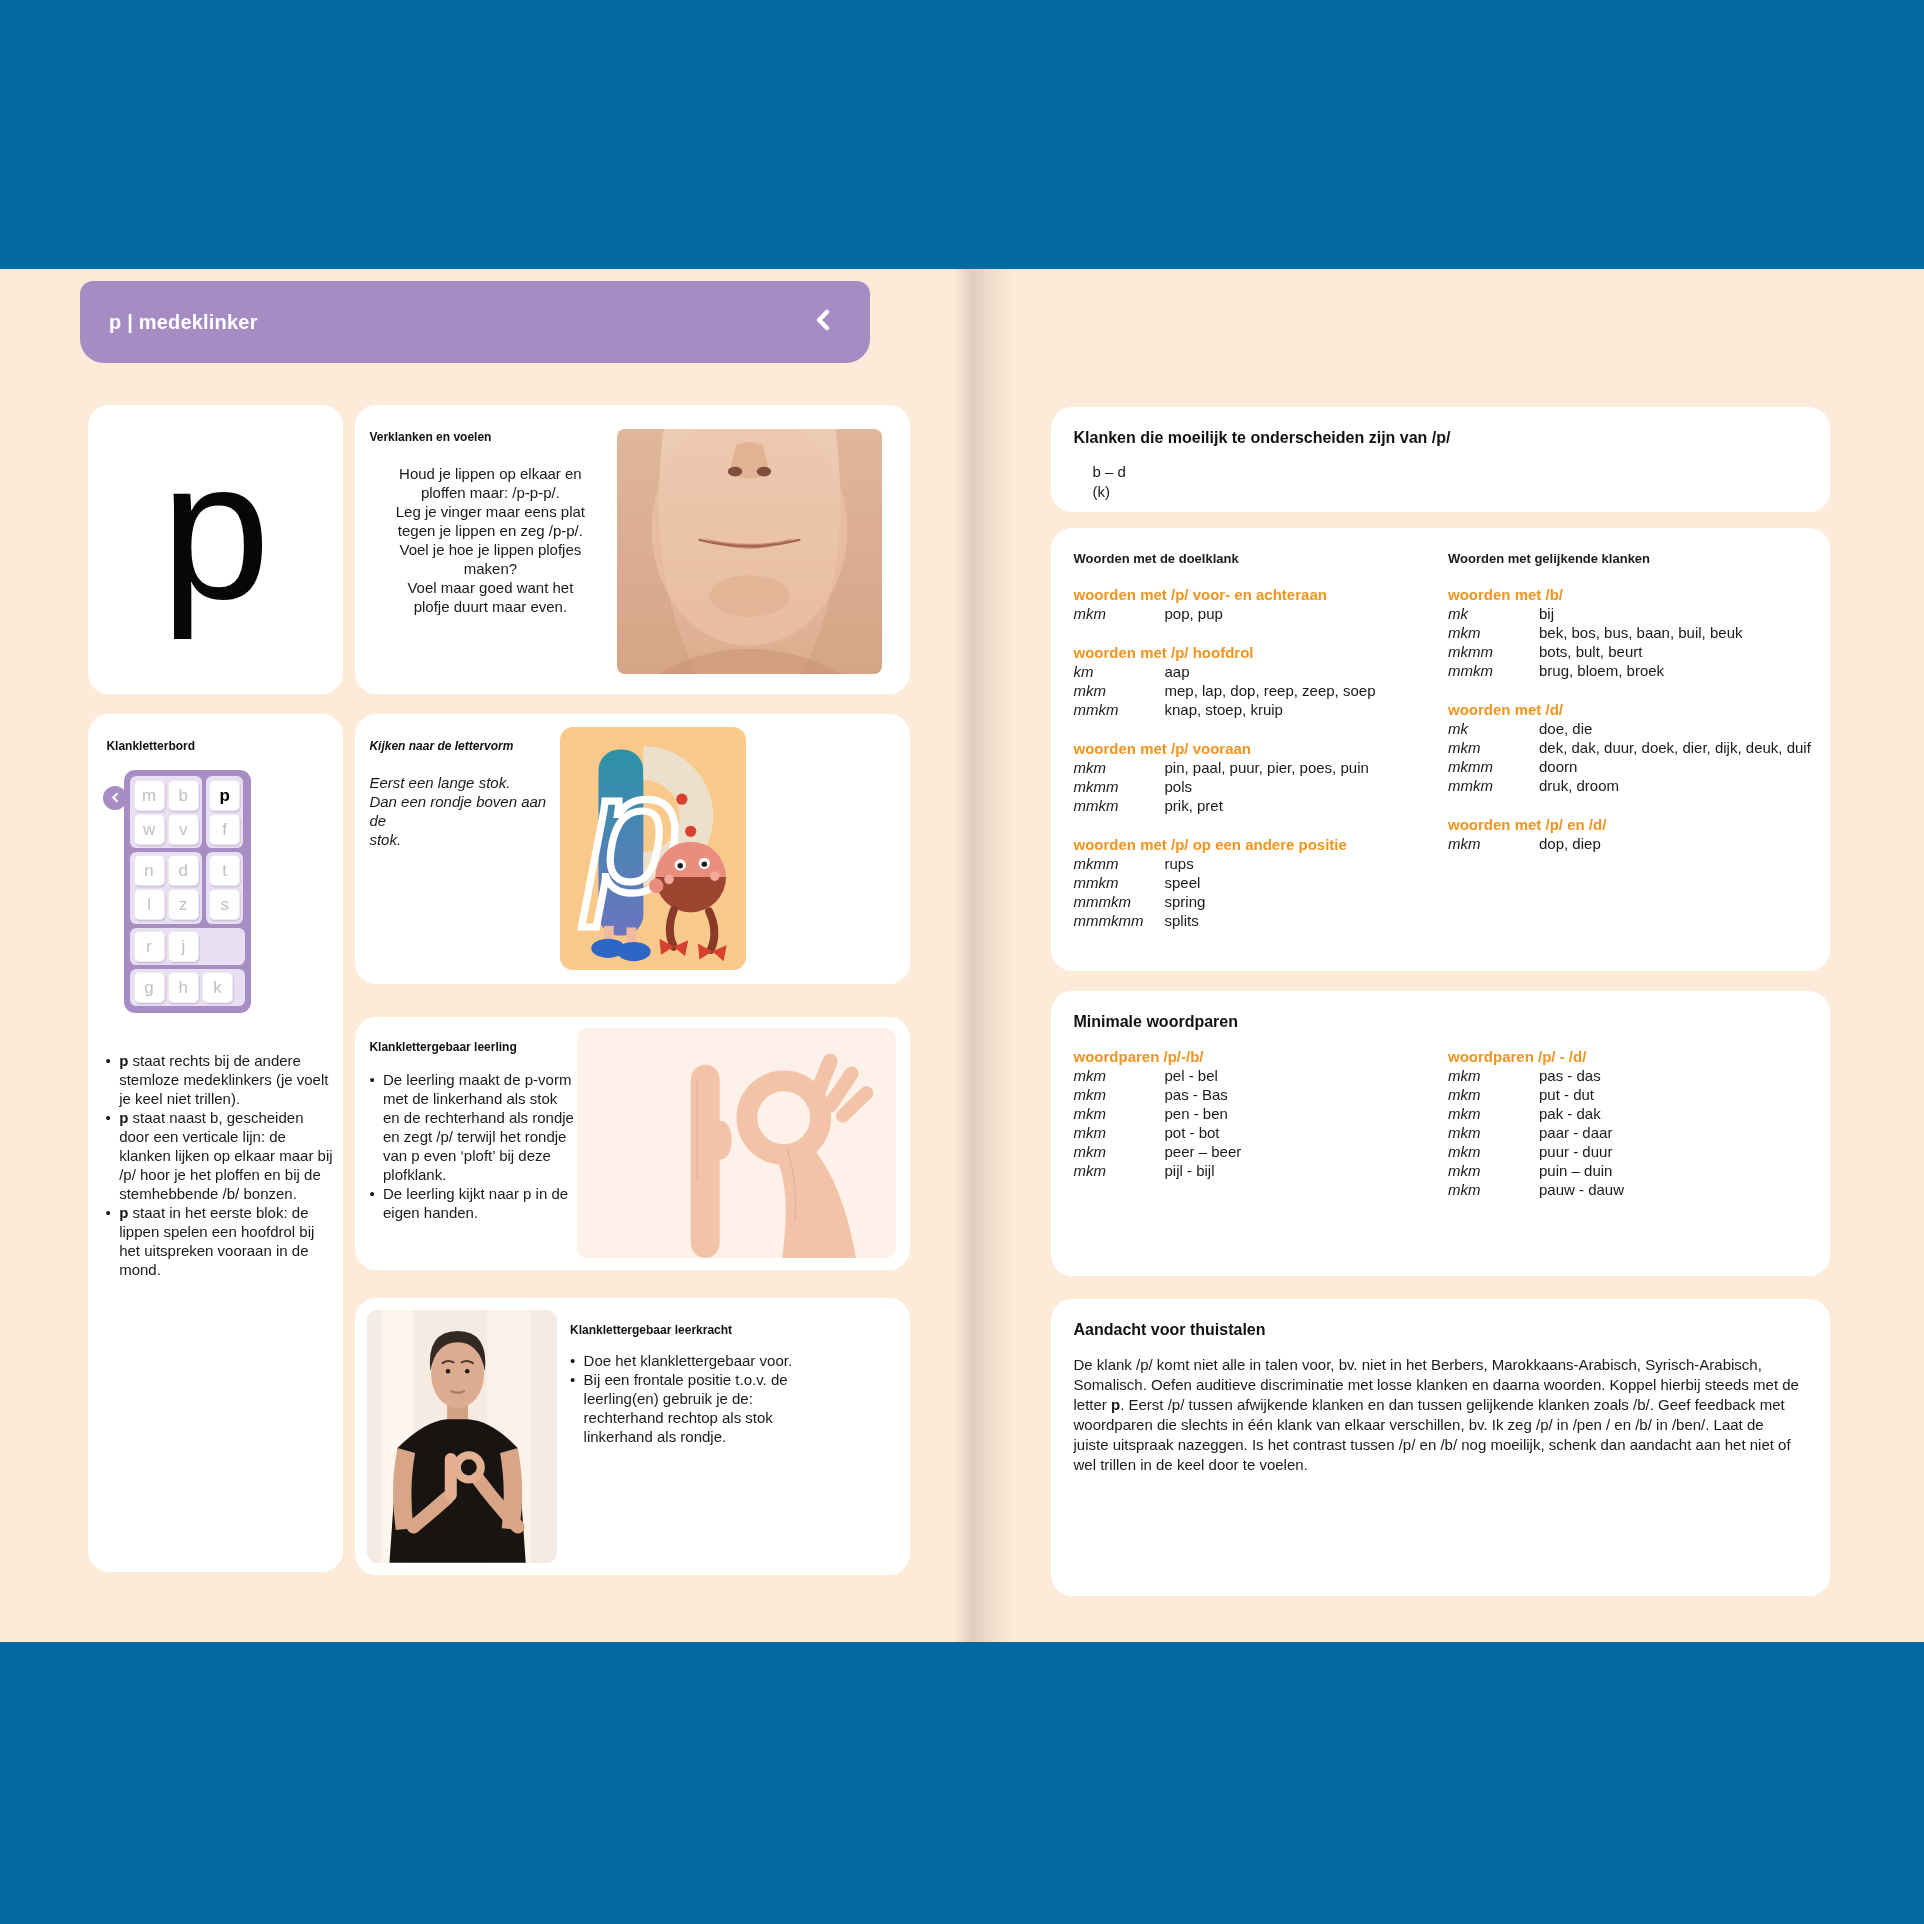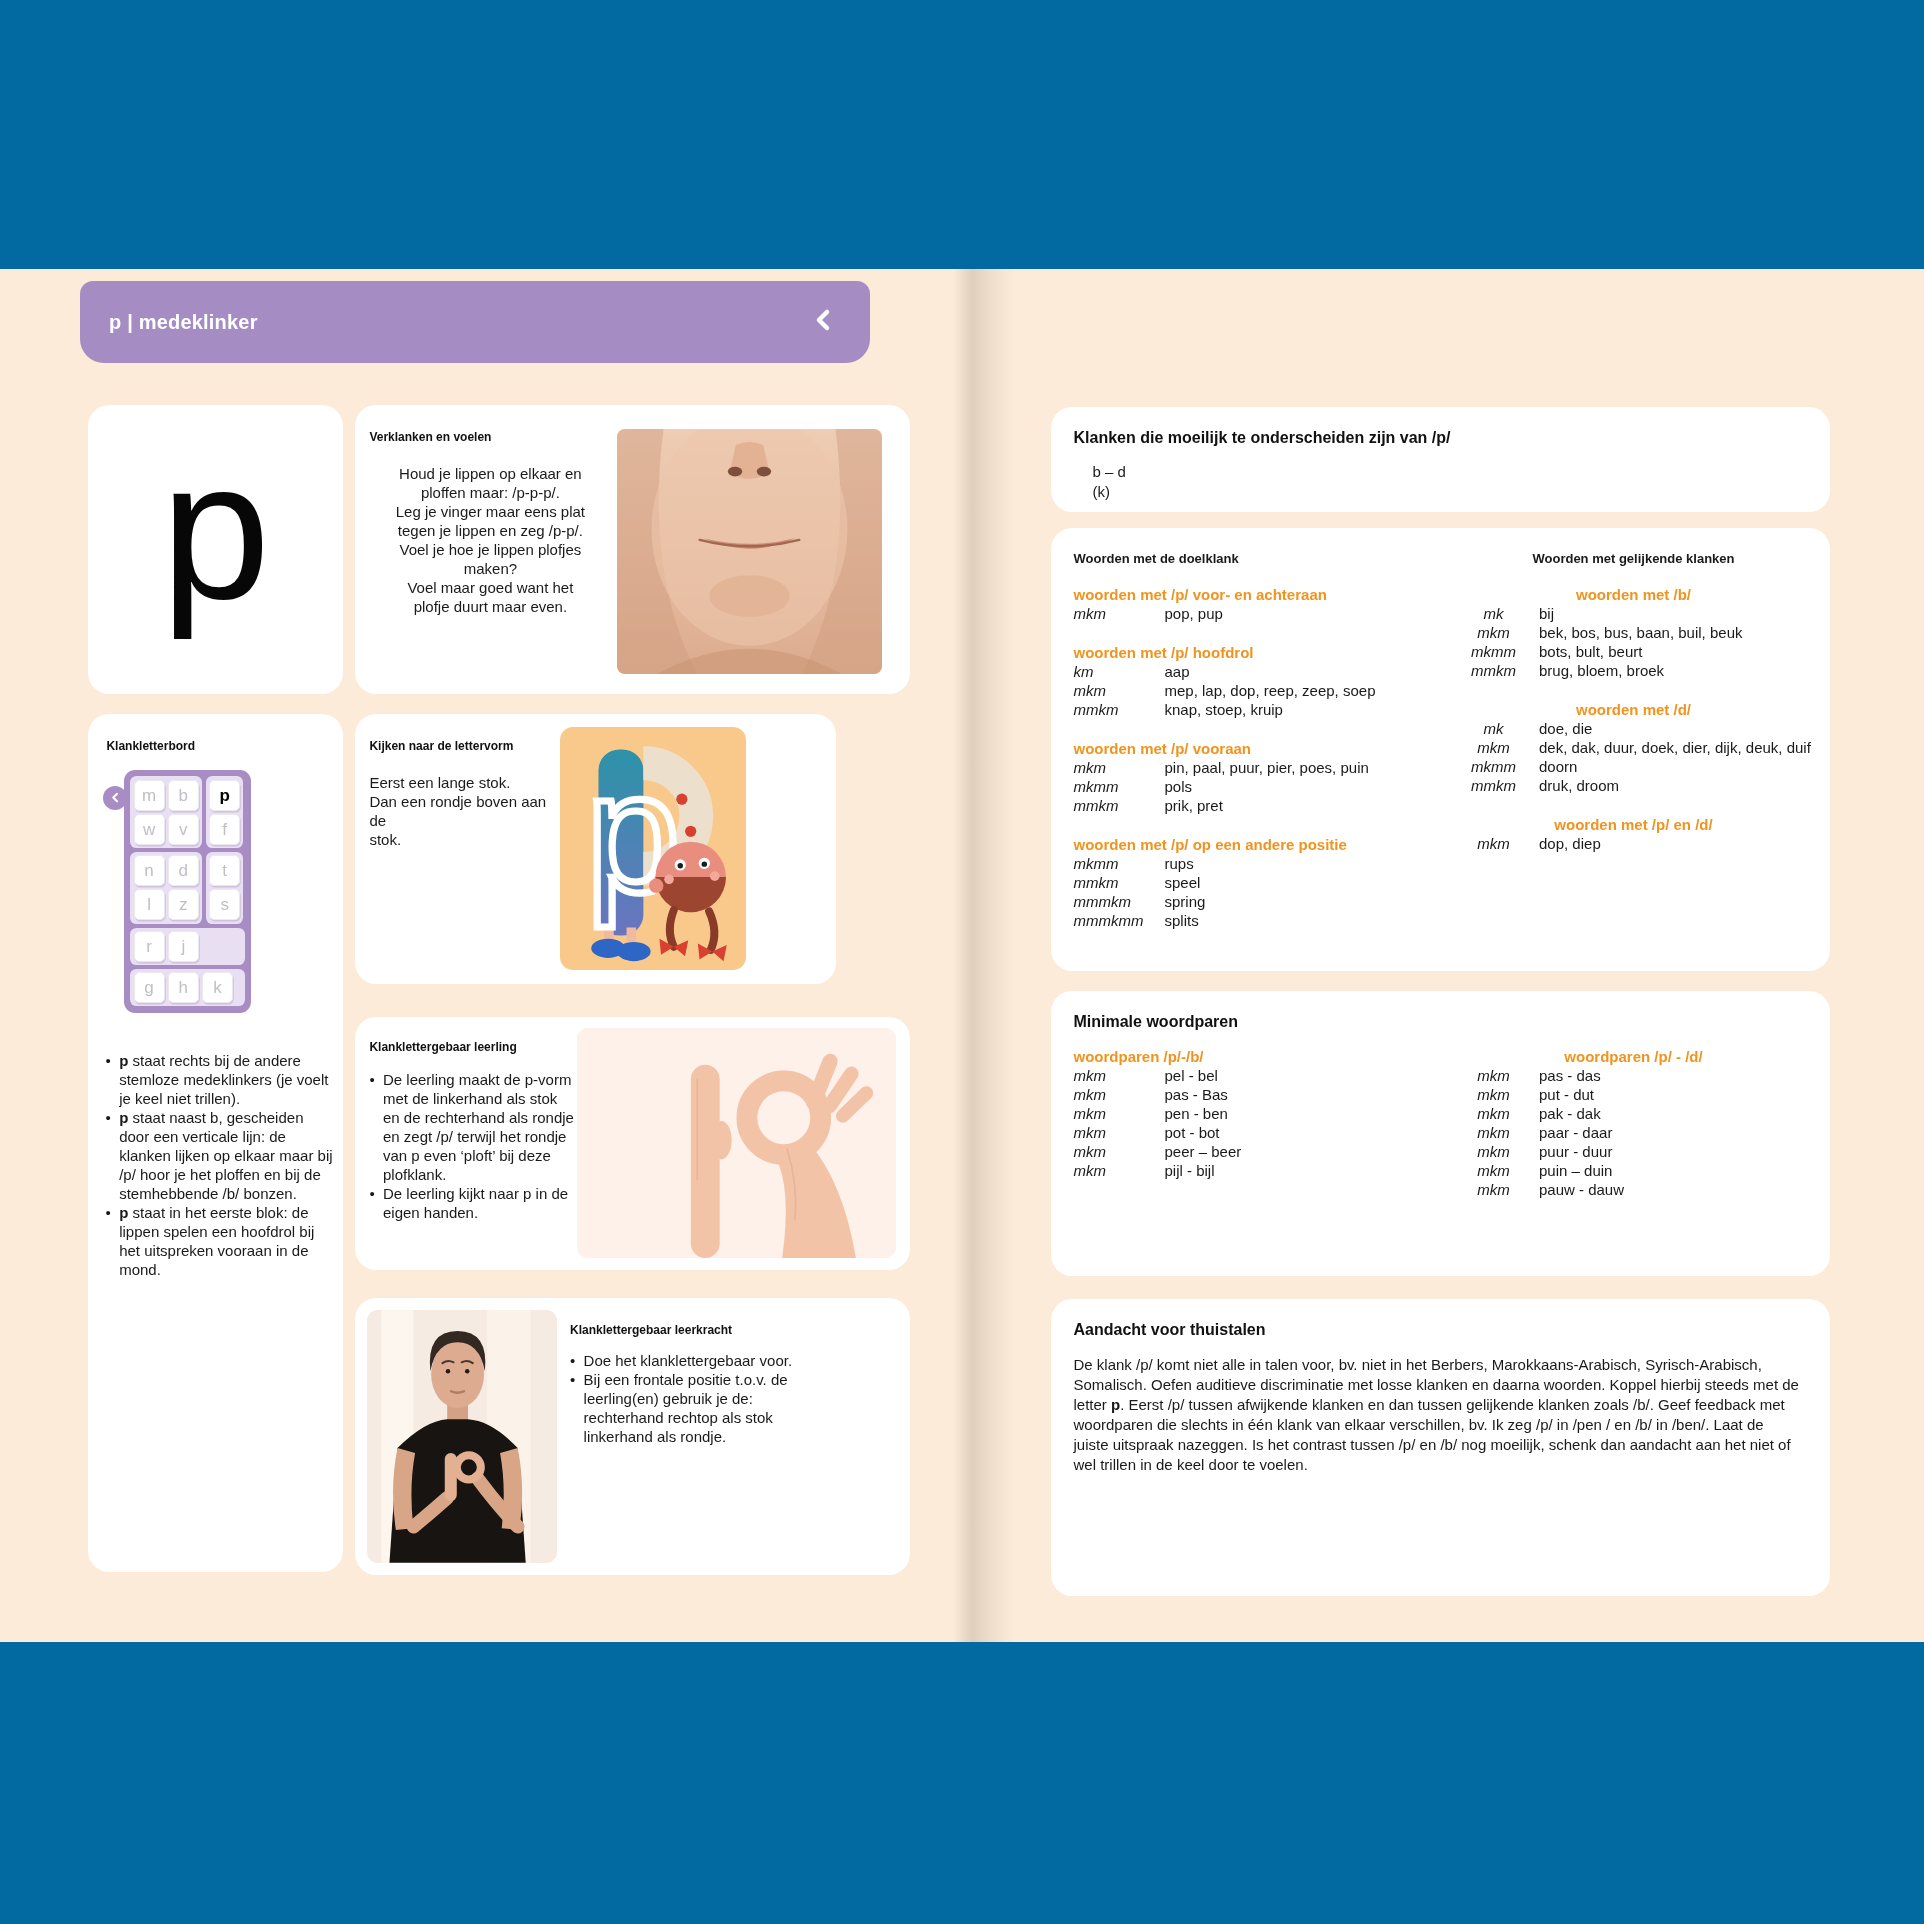--- a/index.html
+++ b/index.html
@@ -39,21 +39,21 @@
   .kb-cell{width:31px;height:31px;background:#fff;border-radius:5.6px;display:flex;align-items:center;justify-content:center;
            font-size:17px;color:#c2bec8;box-shadow:inset 0 0 0 0.8px #e6e2ec, 0.8px 1.6px 0 rgba(140,118,165,.28);}
   .kb-cell.hl{color:#000;font-weight:700;}
   .kb-cell.empty{background:transparent;box-shadow:none;}
   .kb-badge{position:absolute;left:15.2px;top:72px;width:24px;height:24px;border-radius:50%;background:#a78dc4;
             display:flex;align-items:center;justify-content:center;z-index:2;}
   #card-bord .bullets{position:absolute;left:17.6px;top:337px;width:228px;}
   .bullet{position:relative;padding-left:13.6px;}
   .bullet::before{content:"\2022";position:absolute;left:0;top:0;}
 
-  #card-lettervorm{left:355px;top:714px;width:481px;height:270px;}
+  #card-lettervorm{left:355px;top:714px;width:555px;height:270px;font-style:italic;}
   #card-lettervorm .body{position:absolute;left:14.4px;top:59px;width:192px;}
   #card-lettervorm .illus{position:absolute;left:205px;top:13px;width:186px;height:243px;border-radius:13px;
                           background:#f9c98c;overflow:hidden;}
 
   #card-leerling{left:355px;top:1017px;width:555px;height:253px;}
   #card-leerling .ct{top:21px;}
   #card-leerling .bullets{position:absolute;left:14.4px;top:53px;width:205px;}
   #card-leerling .photo{position:absolute;left:222px;top:11.2px;width:319px;height:230px;border-radius:11.2px;
                         overflow:hidden;background:#fdf1ea;}
 
@@ -61,21 +61,21 @@
   #card-leerkracht .photo{position:absolute;left:12px;top:12px;width:190px;height:253px;border-radius:11.2px;
                           overflow:hidden;background:#f6ebe2;}
   #card-leerkracht .ct{left:215px;}
   #card-leerkracht .bullets{position:absolute;left:215px;top:53px;width:249px;}
 
   
   #card-klanken{left:1051px;top:407px;width:779px;height:105px;}
   #card-klanken .body{position:absolute;left:22.5px;top:55px;line-height:20px;margin-left:19px;}
   #card-woorden{left:1051px;top:528px;width:779px;height:443px;}
   .colA{position:absolute;left:22.5px;top:21px;width:361px;}
-  .colB{position:absolute;left:397px;top:21px;width:371px;text-align:center;}
+  .colB{position:absolute;left:397px;top:21px;width:371px;}
   .col-title{font-size:13px;font-weight:700;line-height:19px;margin:0 0 17px;}
   .grp{margin-top:20px;}
   [data-render] .grp:first-child{margin-top:0;}
   .grp-title{color:#f0941f;font-weight:700;line-height:19px;}
   .wrow{display:flex;line-height:19px;}
   .wlbl{width:91px;font-style:italic;flex:none;}
   .wtxt{white-space:nowrap;}
 
   #card-paren{left:1051px;top:991px;width:779px;height:285px;}
   #card-paren .colA{top:56px;}

